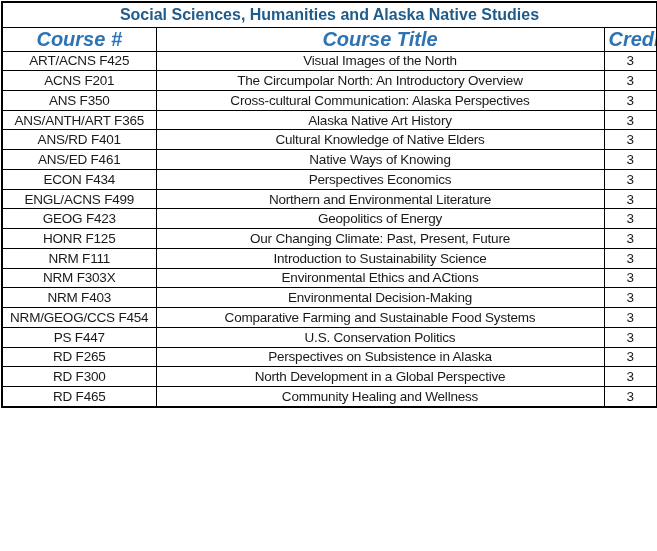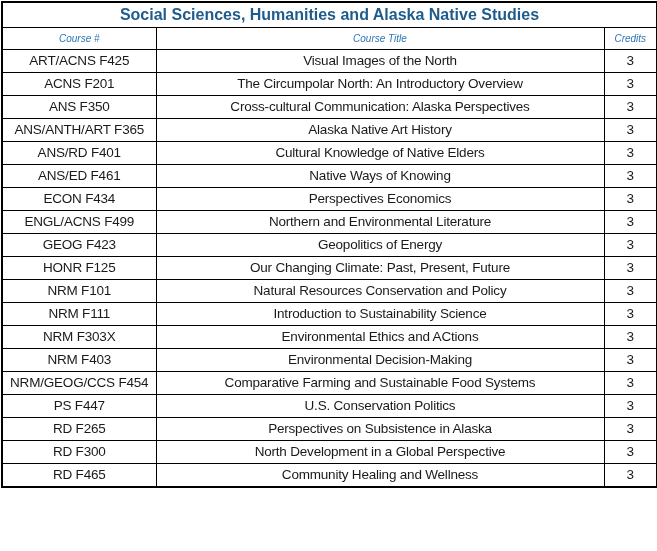--- a/index.html
+++ b/index.html
@@ -11,21 +11,21 @@
   .table-wrap {
     position: absolute;
     top: 0;
     left: 0;
     width: 657px;
     height: 551px;
     box-sizing: border-box;
   }
   table.course-table {
     width: 655px;
-    height: 487px;
+    height: 407px;
     margin: 1px;
     border-collapse: collapse;
     table-layout: fixed;
     border: 2px solid #000000;
     padding-left: 44px;
   }
   table.course-table th,
   table.course-table td {
     border: 1px solid #000000;
     padding: 0 4px;
@@ -38,23 +38,23 @@
   tr.title-row th {
     height: 25px;
     font-size: 16px;
     font-weight: bold;
     color: #1F5C8B;
     letter-spacing: 0px;
     border-bottom: 1px solid #000000;
   }
   tr.header-row th {
     height: 22px;
-    font-size: 10px;
+    font-size: 20px;
     font-style: italic;
-    font-weight: normal;
+    font-weight: bold;
     color: #2E74B5;
   }
   tbody td {
     font-size: 13.5px;
     color: #1A1A1A;
     letter-spacing: -0.2px;
   }
   col.col-course  { width: 154px; }
   col.col-title   { width: 448px; }
   col.col-credits { width: 53px; }
@@ -124,25 +124,20 @@
           <td>GEOG F423</td>
           <td>Geopolitics of Energy</td>
           <td>3</td>
         </tr>
         <tr>
           <td>HONR F125</td>
           <td>Our Changing Climate: Past, Present, Future</td>
           <td>3</td>
         </tr>
         <tr>
-          <td>NRM F101</td>
-          <td>Natural Resources Conservation and Policy</td>
-          <td>3</td>
-        </tr>
-        <tr>
           <td>NRM F111</td>
           <td>Introduction to Sustainability Science</td>
           <td>3</td>
         </tr>
         <tr>
           <td>NRM F303X</td>
           <td>Environmental Ethics and ACtions</td>
           <td>3</td>
         </tr>
         <tr>

